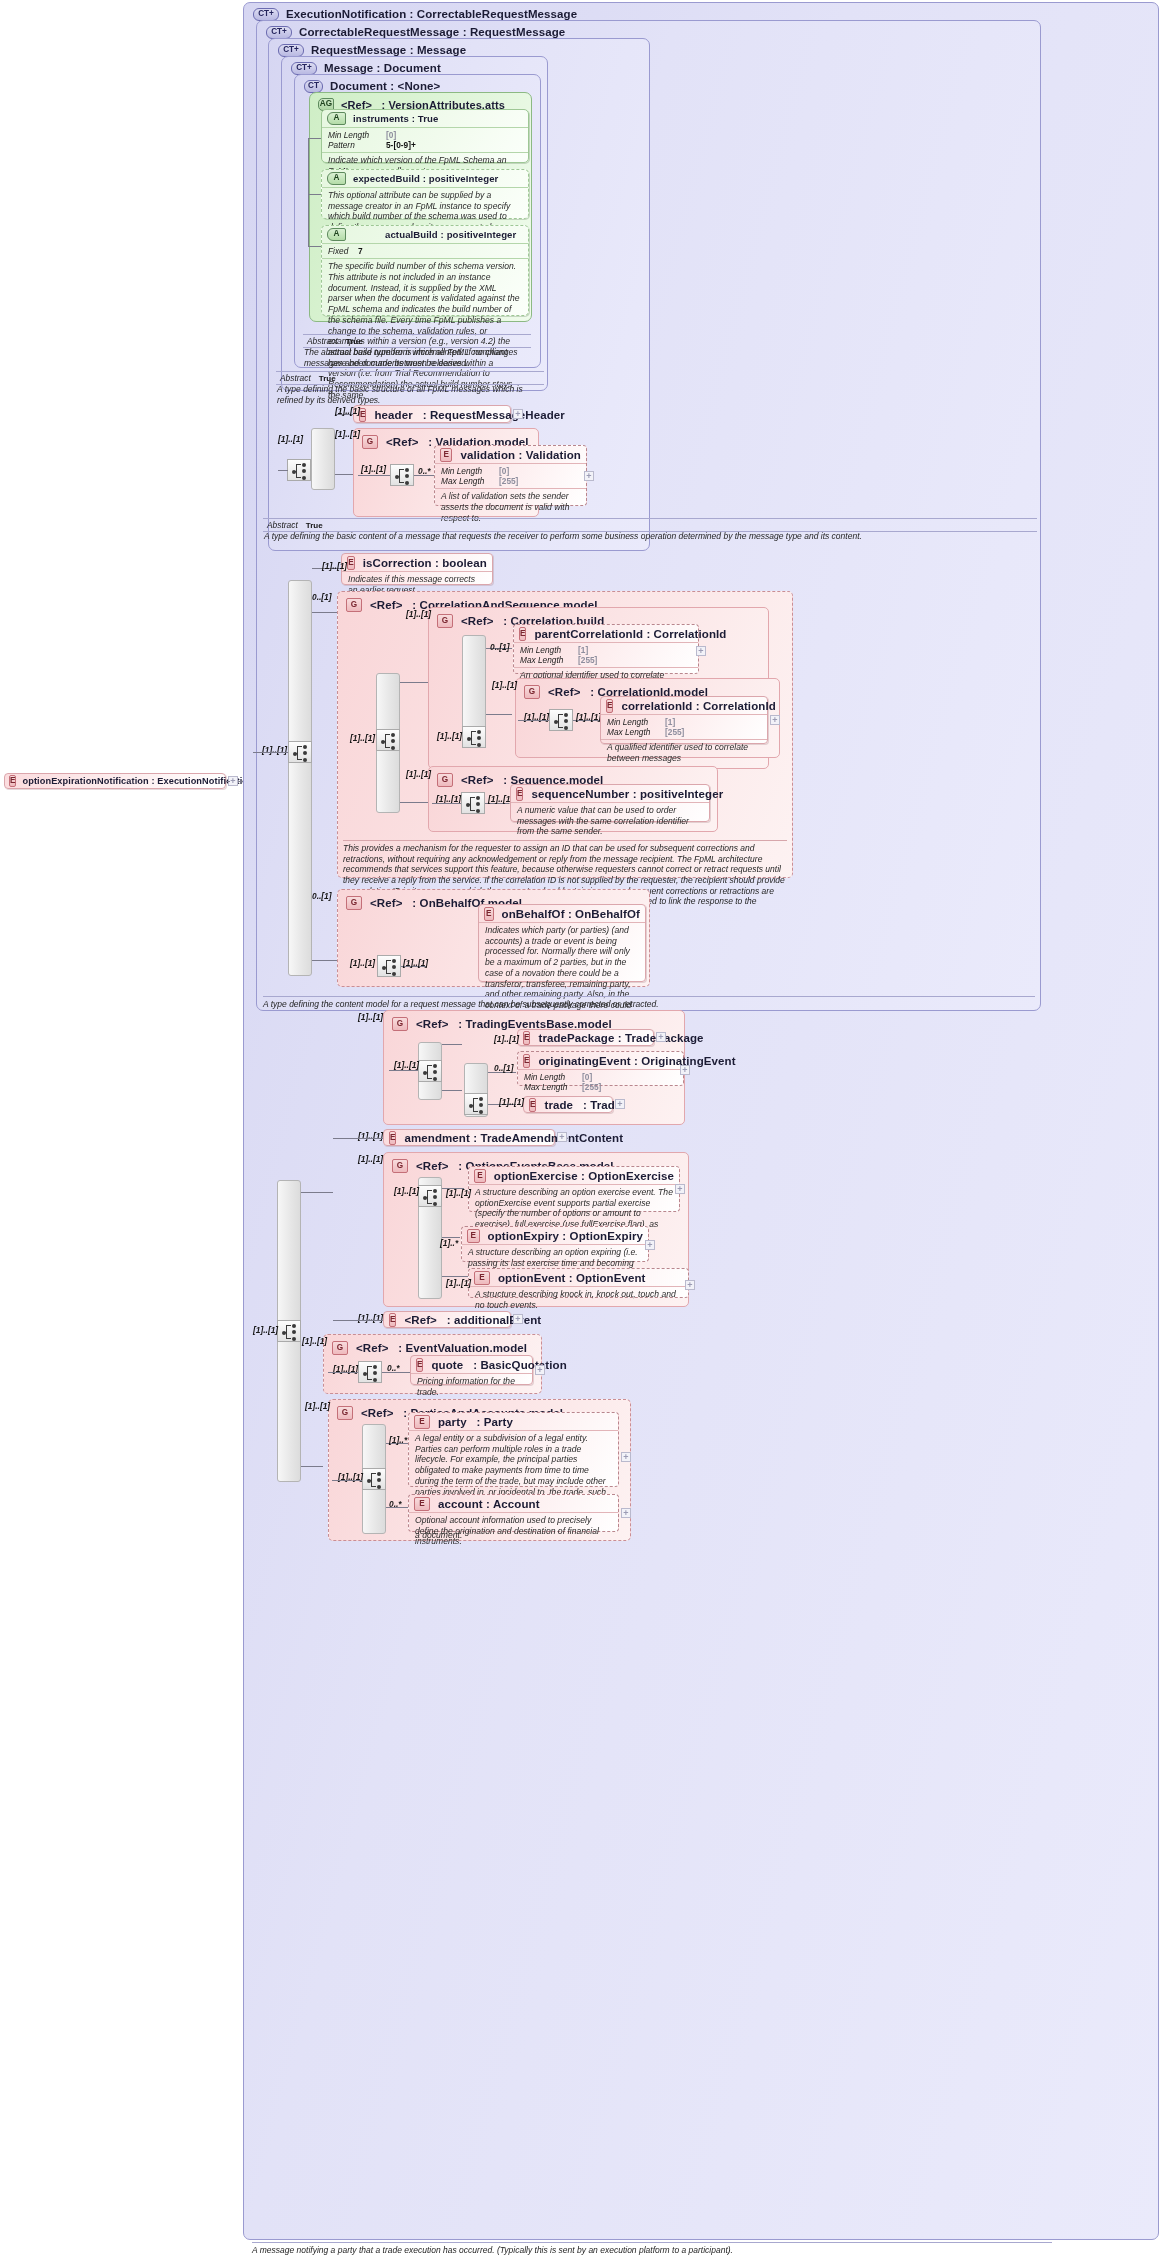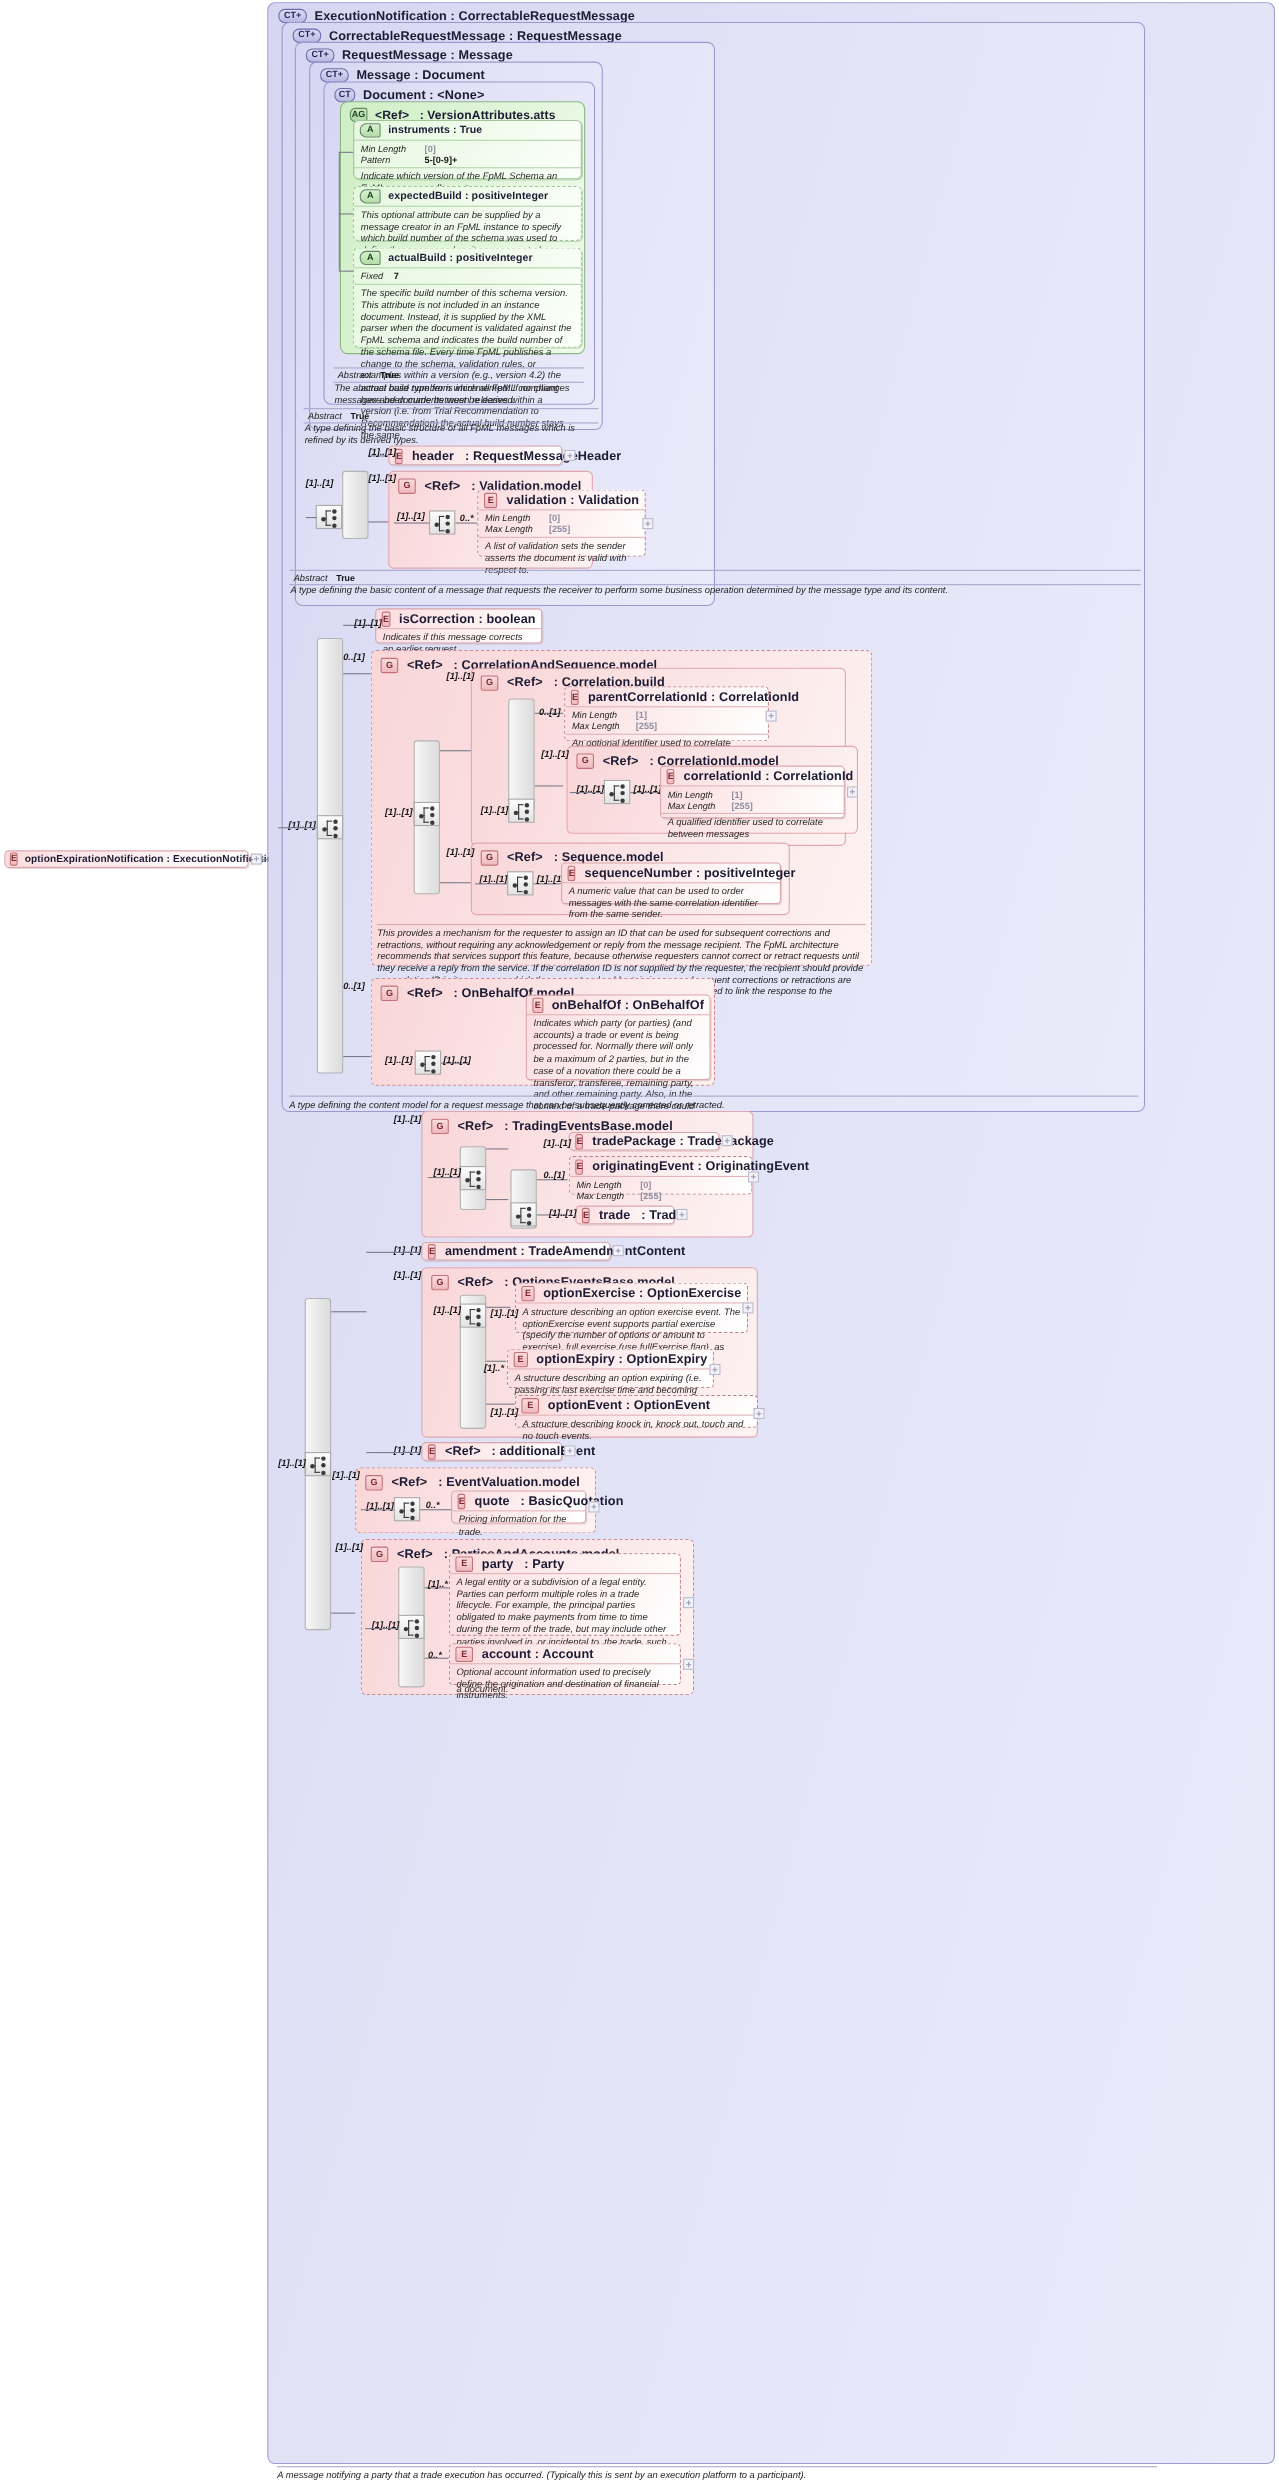--- a/index.html
+++ b/index.html
@@ -111,21 +111,21 @@
     font-weight: bold;
   }
 
   
   .ct {
     position: absolute;
     border: 1px solid #9a9ad0;
     border-radius: 7px;
     background: linear-gradient(105deg,#d6d6f2 0%,#e2e2f7 40%,#eaeafb 100%);
   }
-  .ct-hdr { position: absolute; left: 9px; top: 5px; display: flex; align-items: center; }
+  .ct-hdr { position: absolute; left: 9px; top: 5px; display: flex; align-items: flex-start; }
 
   
   .ag {
     position: absolute;
     border: 1px solid #8cb983;
     border-radius: 7px;
     background: linear-gradient(105deg,#cfeec6 0%,#ddf4d6 45%,#effbeb 100%);
   }
   .ag-hdr { position: absolute; left: 8px; top: 5px; display: flex; align-items: center; }
 
@@ -313,21 +313,21 @@
     <div class="el-hdr" style="padding:2px 5px 2px 5px;">
       <span class="badge b-a">A</span>
       <span class="ttl" style="font-size:9.6px;"><span>expectedBuild</span> <span>:</span> <span>positiveInteger</span></span>
     </div>
     <div class="attr-doc doc">This optional attribute can be supplied by a message creator in an FpML instance to specify which build number of the schema was used to define the message when it was generated.</div>
   </div>
 
   <div class="attr dash" style="left:321px; top:225px; width:208px; height:91px;">
     <div class="el-hdr" style="padding:2px 5px 2px 5px;">
       <span class="badge b-a">A</span>
-      <span class="ttl" style="font-size:9.6px;"><span>actualBuild</span> <span>:</span> <span>positiveInteger</span></span>
+      <span class="ttl" style="font-size:9.6px;margin-left:32px;"><span>actualBuild</span> <span>:</span> <span>positiveInteger</span></span>
     </div>
     <div class="attr-body facets">
       <div><i style="width:30px;">Fixed</i><b>7</b></div>
     </div>
     <div class="attr-doc doc">The specific build number of this schema version. This attribute is not included in an instance document. Instead, it is supplied by the XML parser when the document is validated against the FpML schema and indicates the build number of the schema file. Every time FpML publishes a change to the schema, validation rules, or examples within a version (e.g., version 4.2) the actual build number is incremented. If no changes have been made between releases within a version (i.e. from Trial Recommendation to Recommendation) the actual build number stays the same.</div>
   </div>
 
   <div class="ln v" style="left:308px; top:138px; height:108px;"></div>
   <div class="ln h" style="left:308px; top:138px; width:13px;"></div>
   <div class="ln h" style="left:308px; top:194px; width:13px;"></div>

